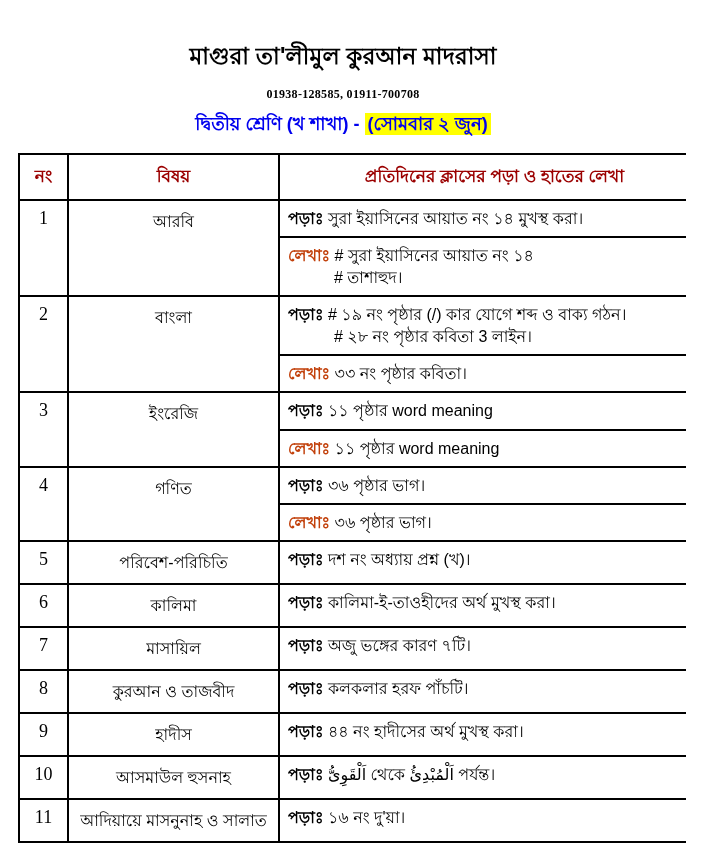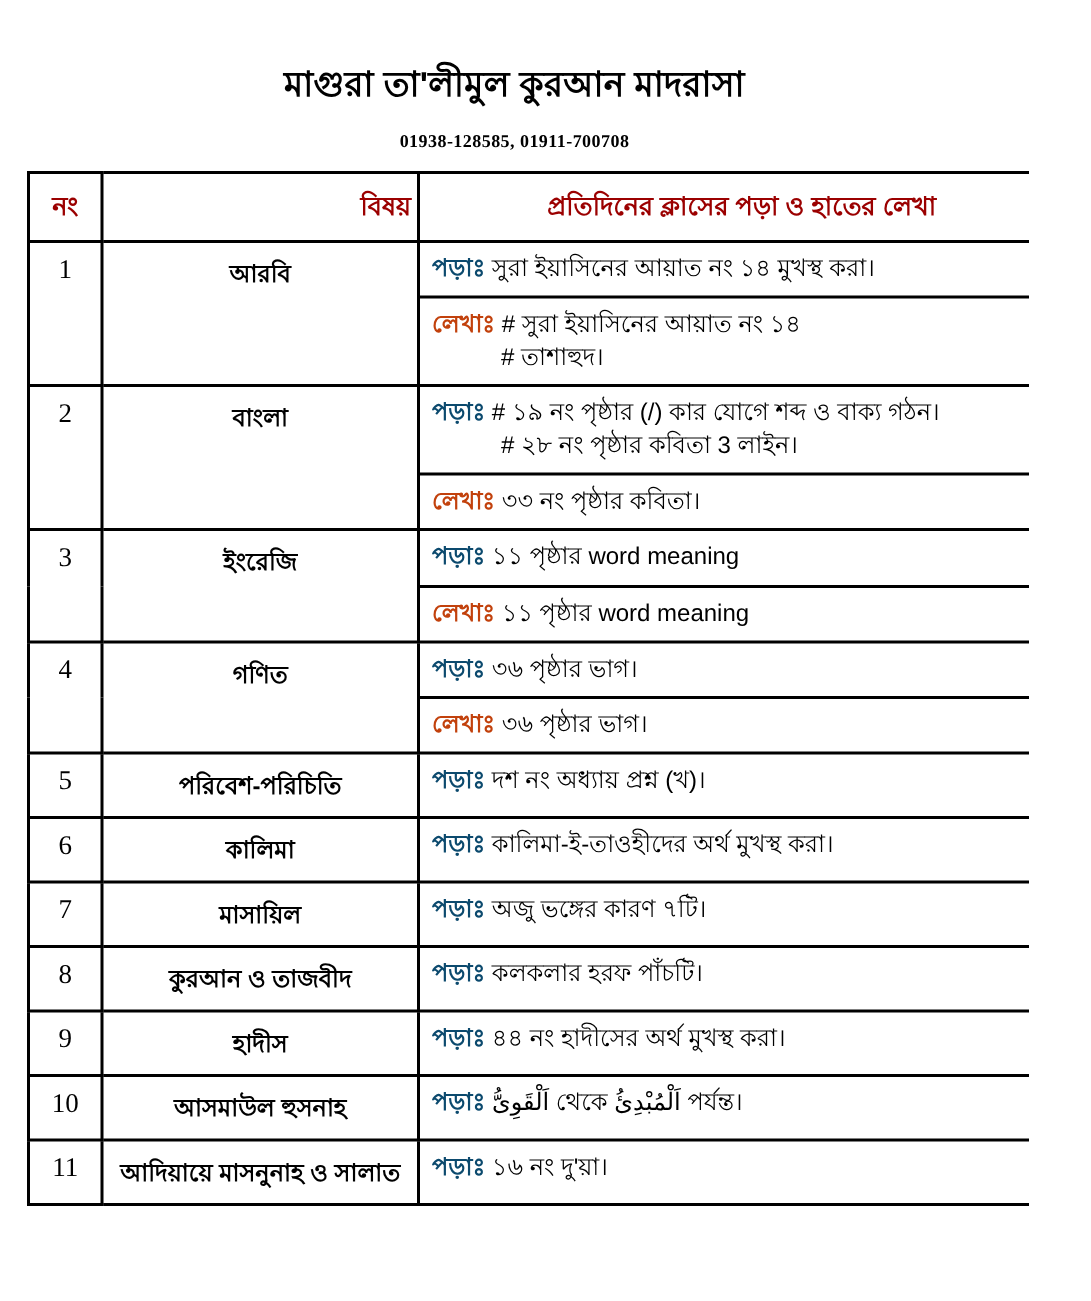--- a/index.html
+++ b/index.html
@@ -39,63 +39,66 @@
   }
   .class-hl { background: #FFFF00; padding: 1px 3px; }
   table.hw {
     border-collapse: collapse;
     margin: 12px 0 0 18px;
     width: 693px;
     table-layout: fixed;
   }
   table.hw th, table.hw td { border: 2px solid #000000; }
   th.col-no { width: 39px; }
-  th.col-subject { width: 201px; text-align: right; }
+  th.col-subject { width: 201px; }
   th {
     color: #9B0000;
     font-size: 17px;
     font-weight: bold;
     padding: 8px 4px;
     text-align: center;
   }
   td.no {
     text-align: center;
     vertical-align: top;
     font-family: "Liberation Serif", "DejaVu Serif", serif;
     font-size: 18px;
     padding-top: 7px;
   }
   td.subject {
     text-align: center;
     vertical-align: top;
-    font-weight: bold;
+    font-weight: normal;
     font-size: 16px;
     padding: 8px 4px 6px 4px;
   }
   td.content {
     vertical-align: top;
     font-size: 16px;
     padding: 7px 8px 6px 8px;
     line-height: 1.38;
   }
   .lbl { font-weight: bold; white-space: nowrap; }
-  .lbl-read { color: #0c4a6e; }
+  .lbl-read { color: #000000; }
   .lbl-write { color: #c2410c; }
   .visarga { color: #0000FF; font-weight: bold; }
   .line-first { display: block; }
   .line-cont { display: block; padding-left: 46px; }
 </style>
 </head>
 <body>
 
 <div class="page">
 
   <div class="hdr">
     <div class="title">মাগুরা তা'লীমুল কুরআন মাদরাসা</div>
     <div class="phones">01938-128585, 01911-700708</div>
+    <div class="class-line">
+      <span>দ্বিতীয় শ্রেণি (খ শাখা) - </span><span class="class-hl">(সোমবার ২ জুন)</span>
+    </div>
   </div>
 
   <table class="hw">
     <thead>
       <tr>
         <th class="col-no">নং</th>
         <th class="col-subject">বিষয়</th>
         <th class="col-lesson">প্রতিদিনের ক্লাসের পড়া ও হাতের লেখা</th>
       </tr>
     </thead>

